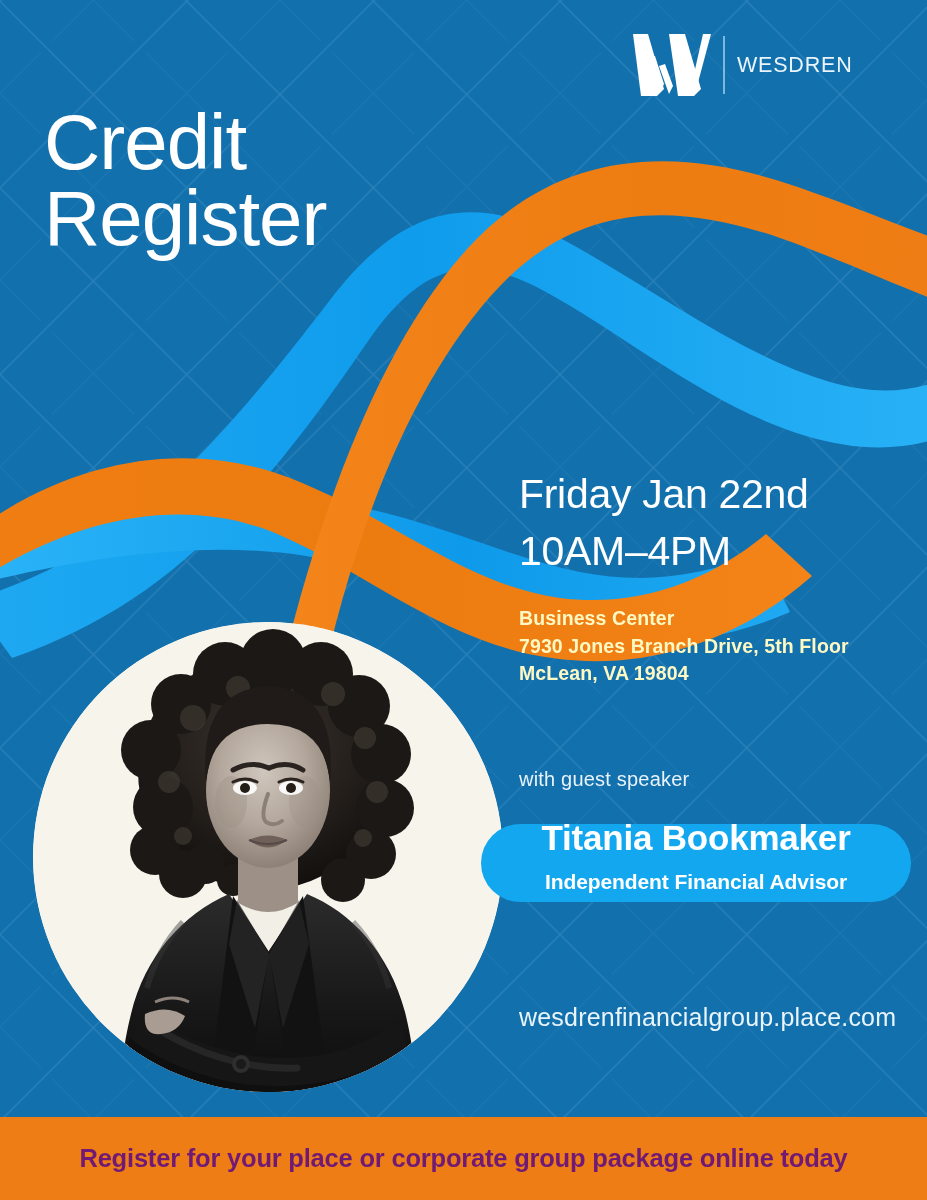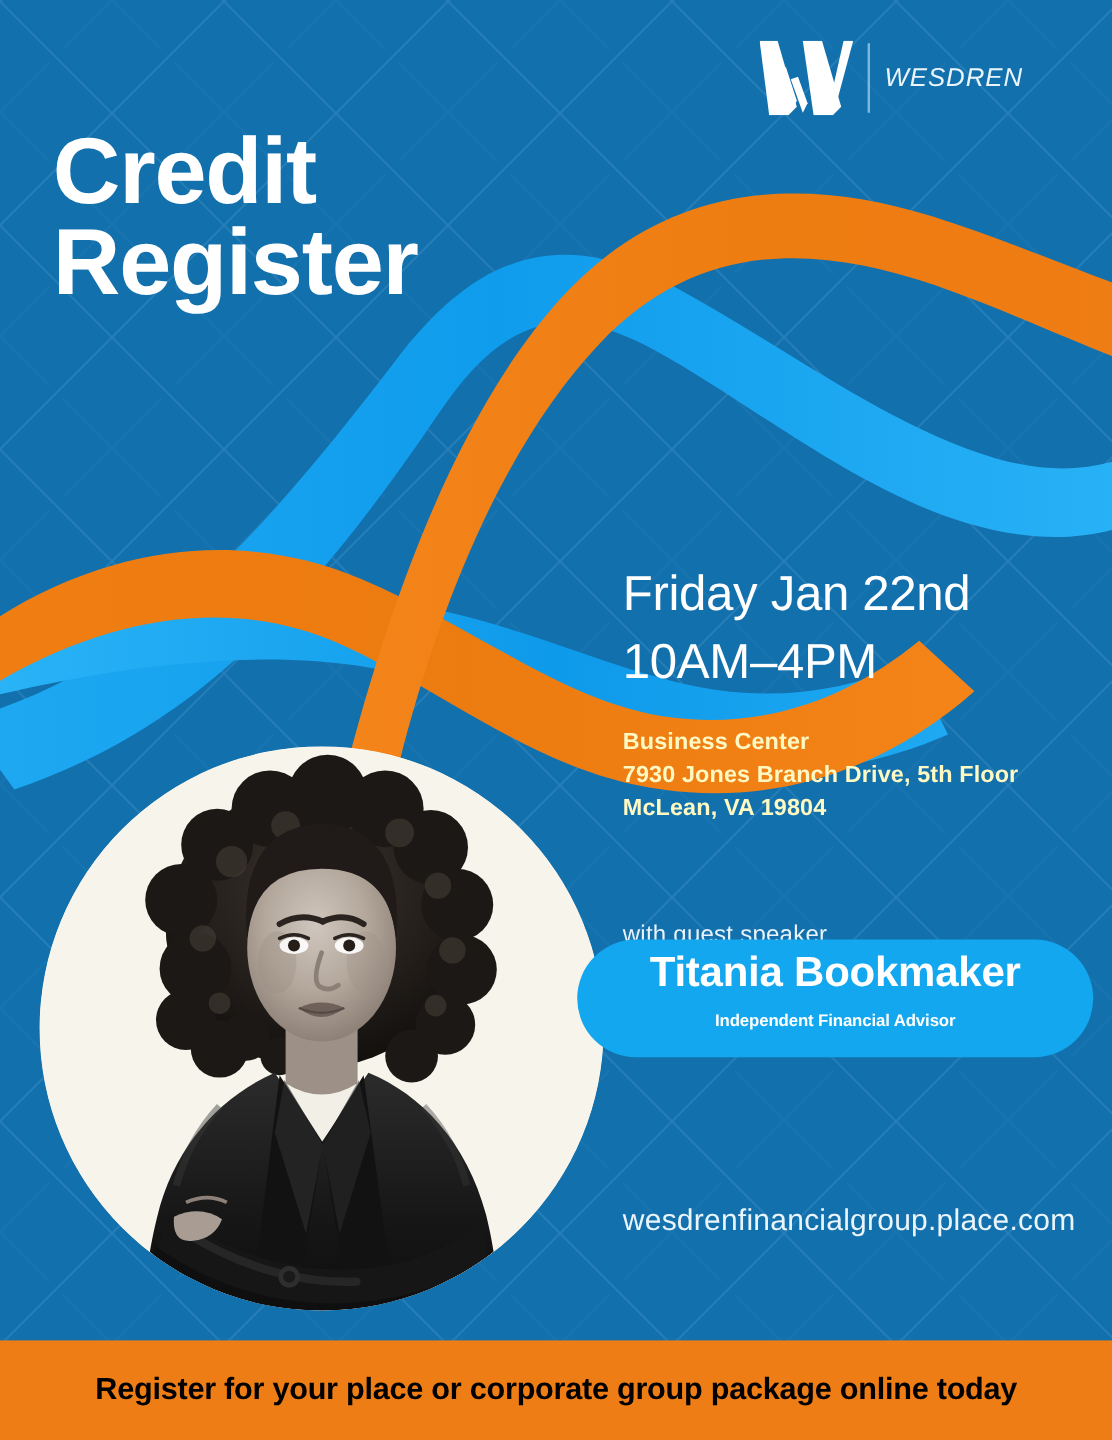--- a/index.html
+++ b/index.html
@@ -35,21 +35,20 @@
   }
 
   
   .logo {
     position: absolute;
     left: 633px;
     top: 34px;
     display: flex;
     align-items: center;
     gap: 12px;
-    font-style: italic;
   }
   .logo-mark { width: 78px; height: 62px; display: block; }
   .logo-divider {
     width: 2px;
     height: 58px;
     background: #8fc4e6;
     opacity: .85;
   }
   .logo-words {
     display: flex;
@@ -62,21 +61,21 @@
     font-weight: 400;
   }
 
   
   .headline {
     position: absolute;
     left: 44px;
     top: 104px;
     color: #ffffff;
     font-size: 78px;
-    font-weight: 700;
+    font-weight: 400;
     line-height: 0.98;
     letter-spacing: -1px;
   }
   .headline div { white-space: nowrap; }
 
   
   .event-when {
     position: absolute;
     left: 519px;
     top: 466px;
@@ -103,42 +102,42 @@
     left: 519px;
     top: 768px;
     color: #e8f3fb;
     font-size: 20px;
     font-weight: 400;
     letter-spacing: 0.2px;
   }
   .speaker-pill {
     position: absolute;
     left: 481px;
-    top: 783px;
+    top: 824px;
     width: 430px;
-    height: 98px;
+    height: 78px;
     background: #12A7EF;
     border-radius: 55px;
     display: flex;
     flex-direction: column;
     align-items: center;
     justify-content: center;
     box-sizing: border-box;
     padding-bottom: 14px;
   }
   .speaker-name {
     color: #ffffff;
     font-size: 35px;
     font-weight: 700;
     letter-spacing: -0.2px;
     line-height: 1.12;
   }
   .speaker-role {
     color: #ffffff;
-    font-size: 14px;
+    font-size: 21px;
     font-weight: 700;
     letter-spacing: -0.1px;
     line-height: 1.2;
     margin-top: 12px;
   }
 
   
   .website {
     position: absolute;
     left: 519px;
@@ -172,21 +171,21 @@
     left: 0;
     top: 1117px;
     width: 927px;
     height: 83px;
     background: #EF7D15;
     display: flex;
     align-items: center;
     justify-content: center;
   }
   .banner-text {
-    color: #000000;
+    color: #701a75;
     font-size: 25.5px;
     font-weight: 700;
     letter-spacing: -0.2px;
     white-space: nowrap;
   }
 </style>
 </head>
 <body>
 
 <div id="poster">

